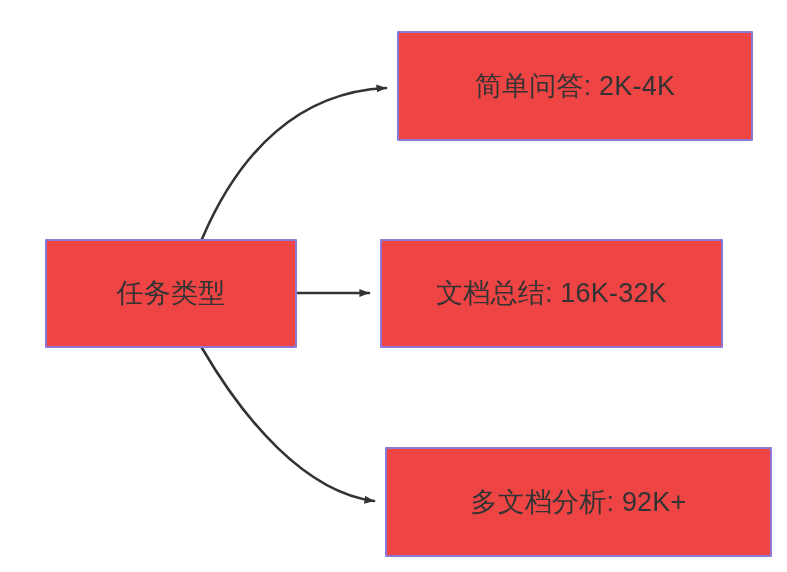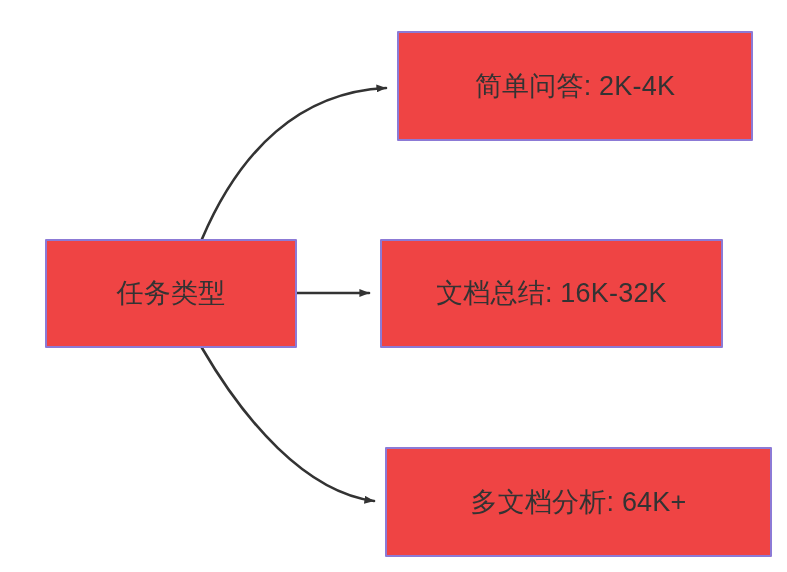--- a/index.html
+++ b/index.html
@@ -95,16 +95,16 @@
 
   <div class="node" id="node-simple-qa">
     <span class="node-label">简单问答: 2K-4K</span>
   </div>
 
   <div class="node" id="node-doc-summary">
     <span class="node-label">文档总结: 16K-32K</span>
   </div>
 
   <div class="node" id="node-multi-doc">
-    <span class="node-label">多文档分析: 64K+</span>
+    <span class="node-label">多文档分析: 92K+</span>
   </div>
 
 </div>
 
 </body></html>

